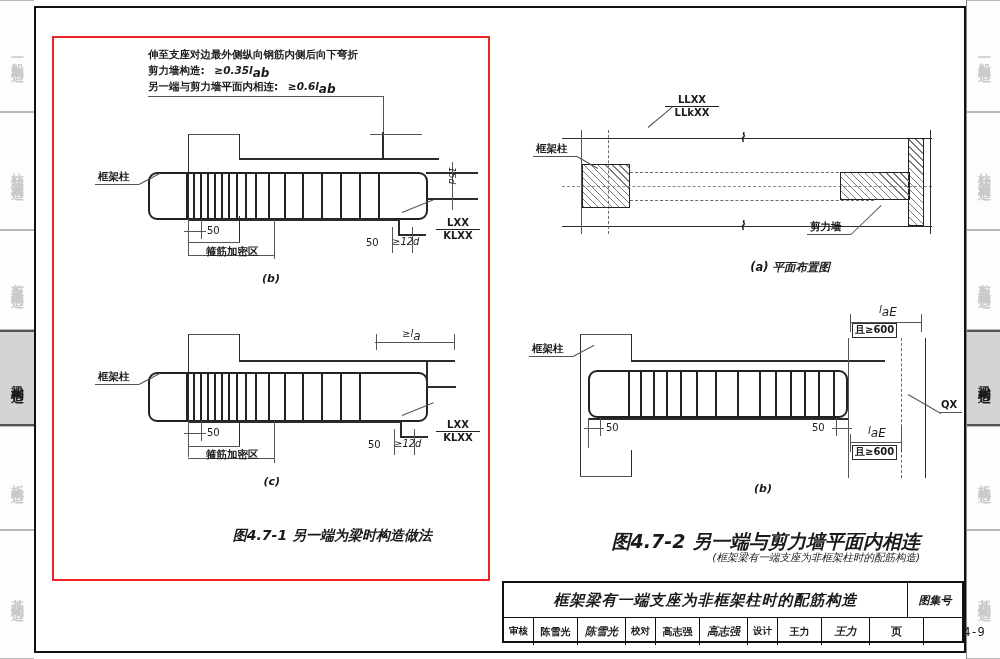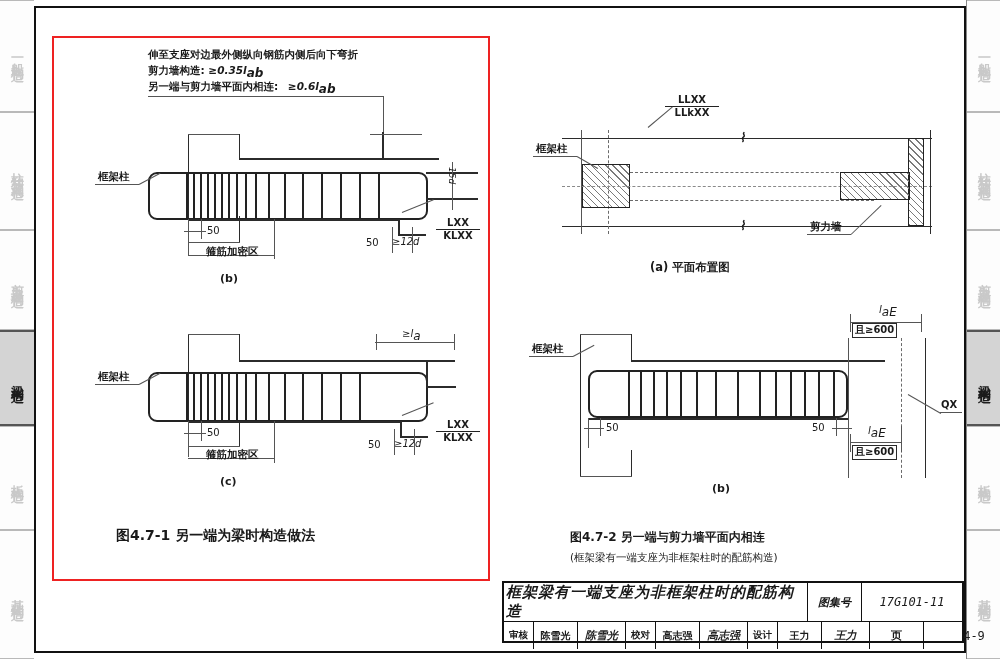--- a/index.html
+++ b/index.html
@@ -63,21 +63,21 @@
   .tb-main{flex:1;font-size:15px;font-weight:700;letter-spacing:1px;}
   .tb-label{flex:0 0 54px;font-size:11px;font-weight:600;}
   .tb-value{flex:0 0 100px;font-size:12px;font-family:"DejaVu Sans Mono","Liberation Mono",monospace;}
   .tb-row.bot{flex:0 0 27px;border-top:1px solid #111;}
   .tb-s-lab{flex:0 0 30px;font-size:9.5px;font-weight:600;}
   .tb-s-name{flex:0 0 44px;font-size:10px;}
   .tb-s-sig{flex:0 0 48px;font-size:11px;font-style:italic;color:#222;}
   .tb-pg-lab{flex:0 0 54px;font-size:11px;font-weight:600;}
   .tb-pg-val{flex:0 0 100px;font-size:12px;font-family:"DejaVu Sans Mono","Liberation Mono",monospace;}
 
-  .cap{position:absolute;text-align:left;font-weight:700;}
+  .cap{position:absolute;text-align:right;font-weight:700;font-style:italic;}
 </style>
 </head>
 <body>
 
 <div class="tabstrip left">
   <div class="tab" style="top:0;height:112px">
       <span>一般构造</span>
     </div>
   <div class="tab" style="top:112px;height:118px">
       <span>柱和节点构造</span>
@@ -120,21 +120,21 @@
 <div class="sheet">
 <div class="sheet-inner">
 
   <div class="redbox"></div>
 
   <div>
 
     <div class="txt zh" style="left:108px;top:36px;font-size:10.5px">伸至支座对边最外侧纵向钢筋内侧后向下弯折</div>
     <div class="txt zh" style="left:108px;top:52px;font-size:10.5px">
       <span>剪力墙构造:</span>
-      <span class="ital" style="">≥0.35l</span><span class="sub">ab</span>
+      <span class="ital" style="margin-left:6px">≥0.35l</span><span class="sub">ab</span>
     </div>
     <div class="txt zh" style="left:108px;top:68px;font-size:10.5px">
       <span>另一端与剪力墙平面内相连:</span>
       <span class="ital" style="margin-left:6px">≥0.6l</span><span class="sub">ab</span>
     </div>
 
     <div class="ln hl thin" style="left:108px;top:84px;width:236px"></div>
     <div class="ln vl thin" style="left:343px;top:84px;height:36px"></div>
 
     <div class="ln vl" style="left:148px;top:122px;height:108px"></div>
@@ -260,21 +260,21 @@
       <span class="top">LXX</span>
       <span>KLXX</span>
     </div>
 
     <div class="txt zh" style="left:58px;top:358px;font-size:10.5px">框架柱</div>
     <div class="ln hl thin" style="left:55px;top:372px;width:44px"></div>
     <div class="ln thin" style="left:99px;top:372px;width:24px;height:1px;transform:rotate(-28deg);transform-origin:left center"></div>
 
     <div class="cap txt" style="left:180px;top:463px;width:60px;font-size:11px">(c)</div>
 
-    <div class="cap txt zh" style="left:76px;top:515px;width:322px;font-size:14px">图4.7-1 另一端为梁时构造做法</div>
+    <div class="cap txt zh" style="left:70px;top:515px;width:322px;font-size:14px">图4.7-1 另一端为梁时构造做法</div>
   </div>
 
   <div>
 
     <div class="frac" style="left:625px;top:82px;width:54px">
       <span class="top">LLXX</span>
       <span>LLkXX</span>
     </div>
     <div class="ln thin" style="left:608px;top:115px;width:32px;height:1px;transform:rotate(-40deg);transform-origin:left center"></div>
 
@@ -365,29 +365,28 @@
     <div class="ln hl thin" style="left:544px;top:416px;width:20px"></div>
     <div class="txt" style="left:566px;top:410px;font-size:10px">50</div>
 
     <div class="ln vl thin" style="left:796px;top:406px;height:18px"></div>
     <div class="ln vl thin" style="left:808px;top:406px;height:30px"></div>
     <div class="ln hl thin" style="left:792px;top:416px;width:20px"></div>
     <div class="txt" style="left:772px;top:410px;font-size:10px">50</div>
 
     <div class="cap txt" style="left:672px;top:470px;width:60px;font-size:11px">(b)</div>
 
-    <div class="cap txt zh" style="left:530px;top:518px;width:350px;font-size:12px">图4.7-2 另一端与剪力墙平面内相连</div>
+    <div class="cap txt zh" style="left:530px;top:518px;width:350px;font-size:19px">图4.7-2 另一端与剪力墙平面内相连</div>
     <div class="cap txt zh" style="left:530px;top:539px;width:350px;font-size:10.5px;font-weight:400">(框架梁有一端支座为非框架柱时的配筋构造)</div>
   </div>
 
   <div class="titleblock">
     <div class="tb-row top">
       <div class="tb-cell tb-main zh">框架梁有一端支座为非框架柱时的配筋构造</div>
       <div class="tb-cell tb-label zh">图集号</div>
-      <div class="tb-cell tb-value">17G101-11</div>
     </div>
     <div class="tb-row bot">
       <div class="tb-cell tb-s-lab zh">审核</div>
       <div class="tb-cell tb-s-name zh">陈雪光</div>
       <div class="tb-cell tb-s-sig zh">陈雪光</div>
       <div class="tb-cell tb-s-lab zh">校对</div>
       <div class="tb-cell tb-s-name zh">高志强</div>
       <div class="tb-cell tb-s-sig zh">高志强</div>
       <div class="tb-cell tb-s-lab zh">设计</div>
       <div class="tb-cell tb-s-name zh">王力</div>

